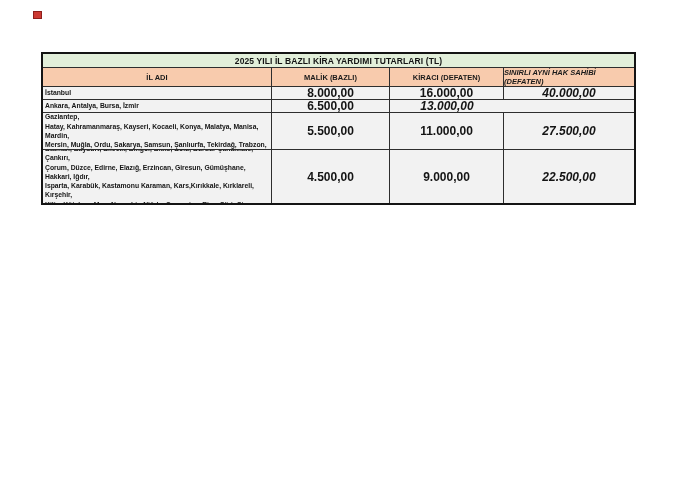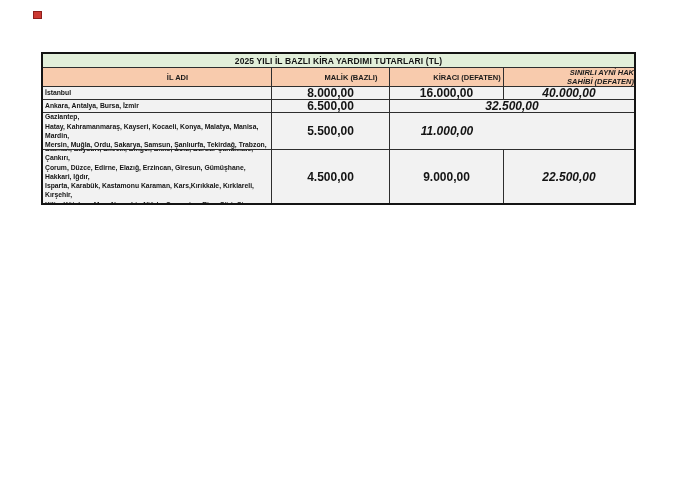--- a/index.html
+++ b/index.html
@@ -59,22 +59,21 @@
     background: #f8cbad;
     height: 18px;
   }
   .header-row .cell {
     font-size: 7.5px;
     font-weight: 700;
     color: #1a1a1a;
     display: flex;
     align-items: center;
     justify-content: center;
-    text-align: right;
-    padding-left: 41px;
+    text-align: left;
   }
   .cell {
     box-sizing: border-box;
     border-right: 1px solid #2e2e2e;
     overflow: hidden;
   }
   .cell:last-child { border-right: none; font-style: italic; }
   .col-provinces { width: 229px; flex: 0 0 auto; }
   .col-malik     { width: 118px; flex: 0 0 auto; }
   .col-kiraci    { width: 114px; flex: 0 0 auto; }
@@ -126,29 +125,30 @@
     <div class="t-row data-row row-h-single">
       <div class="cell col-provinces province-cell">İstanbul</div>
       <div class="cell col-malik num-cell">8.000,00</div>
       <div class="cell col-kiraci num-cell">16.000,00</div>
       <div class="cell col-sinirli num-cell">40.000,00</div>
     </div>
 
     <div class="t-row data-row row-h-single">
       <div class="cell col-provinces province-cell">Ankara, Antalya, Bursa, İzmir</div>
       <div class="cell col-malik num-cell">6.500,00</div>
-      <div class="cell col-sinirli num-cell">32.500,00</div>
+      <div class="cell col-kiraci num-cell">13.000,00</div>
     </div>
 
     <div class="t-row data-row row-h-3lines">
       <div class="cell col-provinces province-cell">Adana, Aydın, Balıkesir, Denizli, Diyarbakır, Erzurum, Eskişehir, Gaziantep,
 Hatay, Kahramanmaraş, Kayseri, Kocaeli, Konya, Malatya, Manisa, Mardin,
 Mersin, Muğla, Ordu, Sakarya, Samsun, Şanlıurfa, Tekirdağ, Trabzon, Van</div>
       <div class="cell col-malik num-cell">5.500,00</div>
       <div class="cell col-kiraci num-cell">11.000,00</div>
+      <div class="cell col-sinirli num-cell">27.500,00</div>
     </div>
 
     <div class="t-row data-row row-h-6lines">
       <div class="cell col-provinces province-cell">Adıyaman, Afyonkarahisar, Ağrı, Aksaray, Amasya, Ardahan, Artvin,Bartın,
 Batman, Bayburt, Bilecik, Bingöl, Bitlis, Bolu, Burdur Çanakkale, Çankırı,
 Çorum, Düzce, Edirne, Elazığ, Erzincan, Giresun, Gümüşhane, Hakkari, Iğdır,
 Isparta, Karabük, Kastamonu Karaman, Kars,Kırıkkale, Kırklareli, Kırşehir,
 Kilis, Kütahya, Muş, Nevşehir, Niğde, Osmaniye, Rize, Siirt, Sinop, Sivas,
 Şırnak, Tokat,Tunceli, Uşak,Yalova, Yozgat, Zonguldak</div>
       <div class="cell col-malik num-cell">4.500,00</div>

